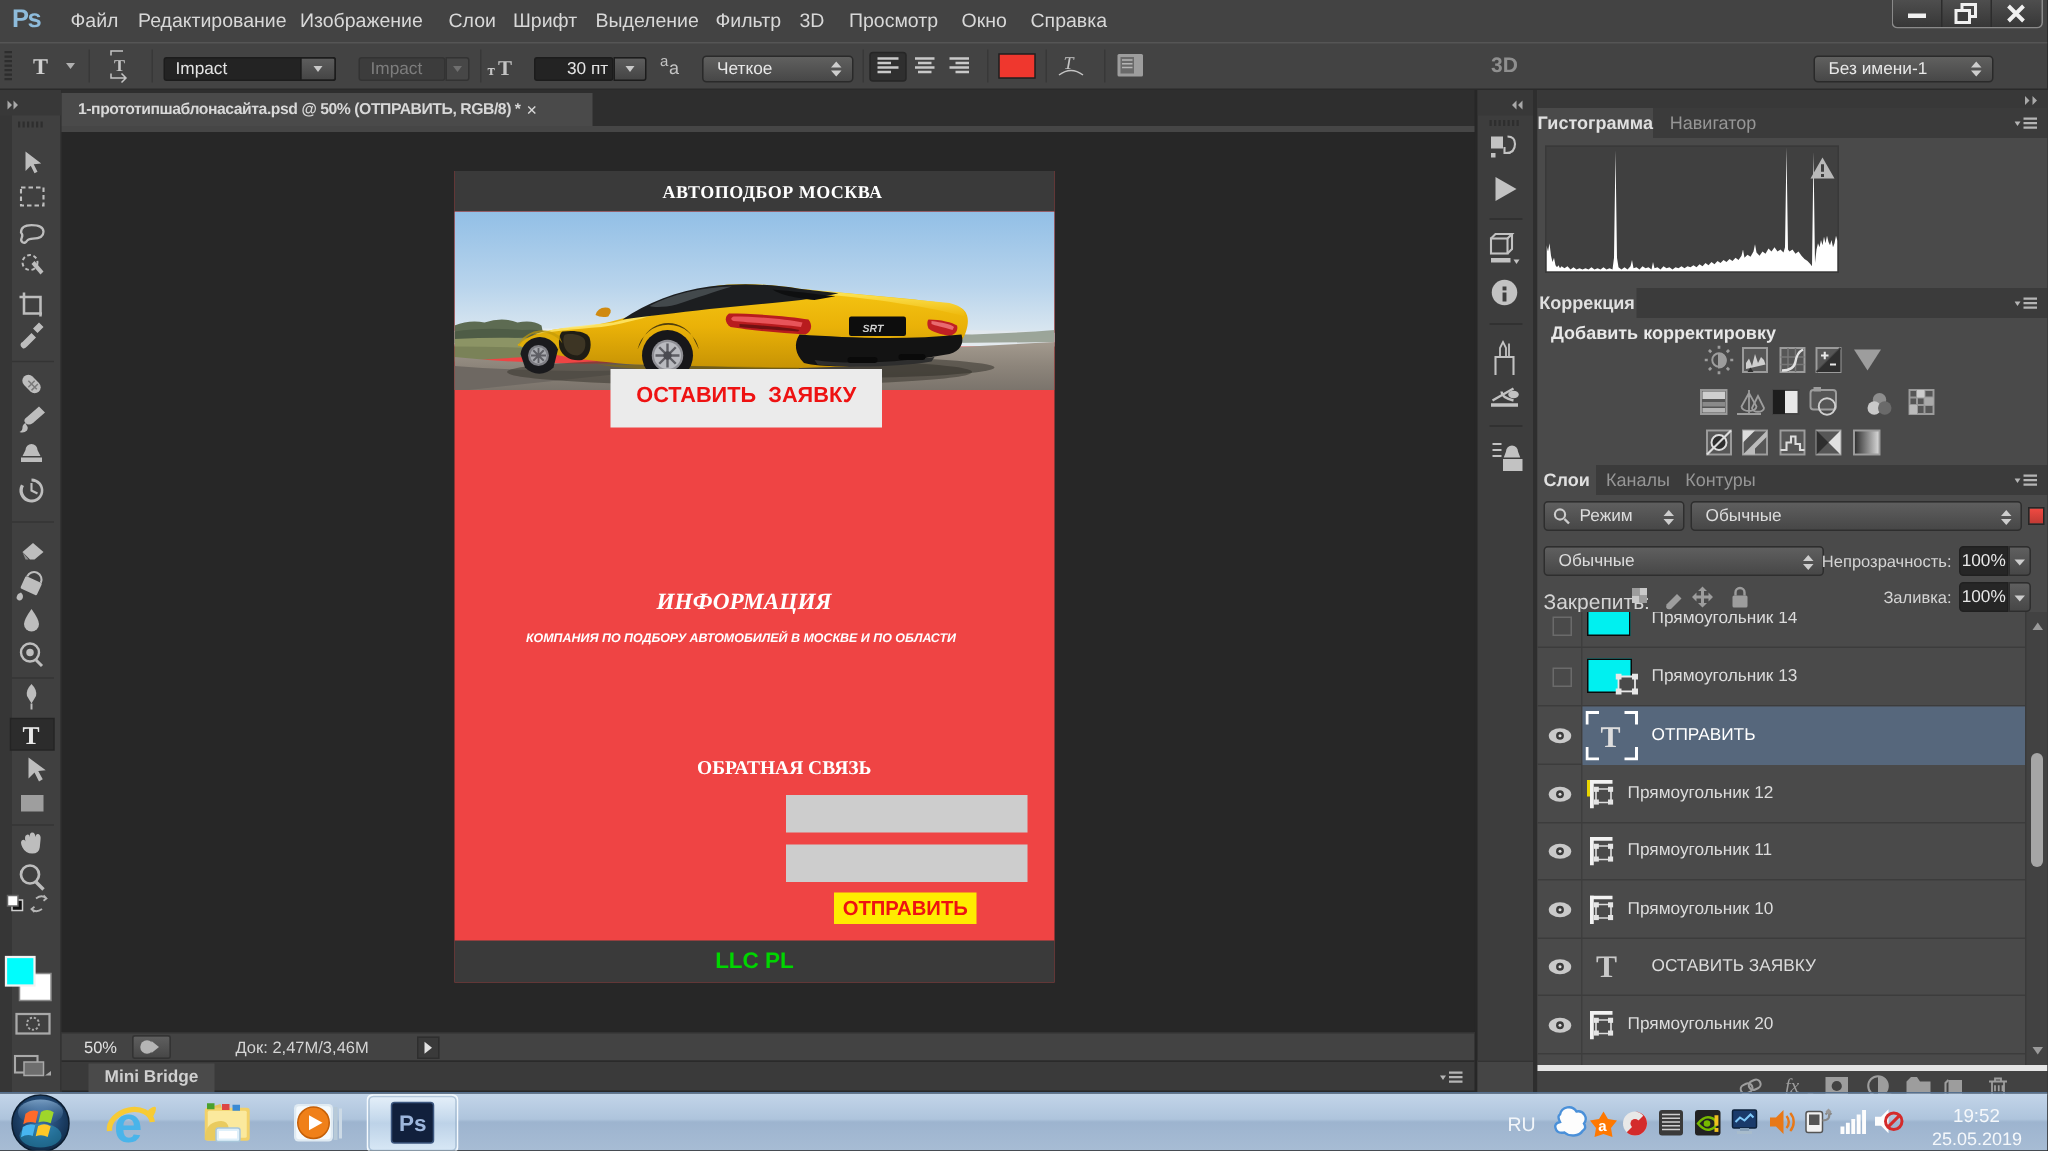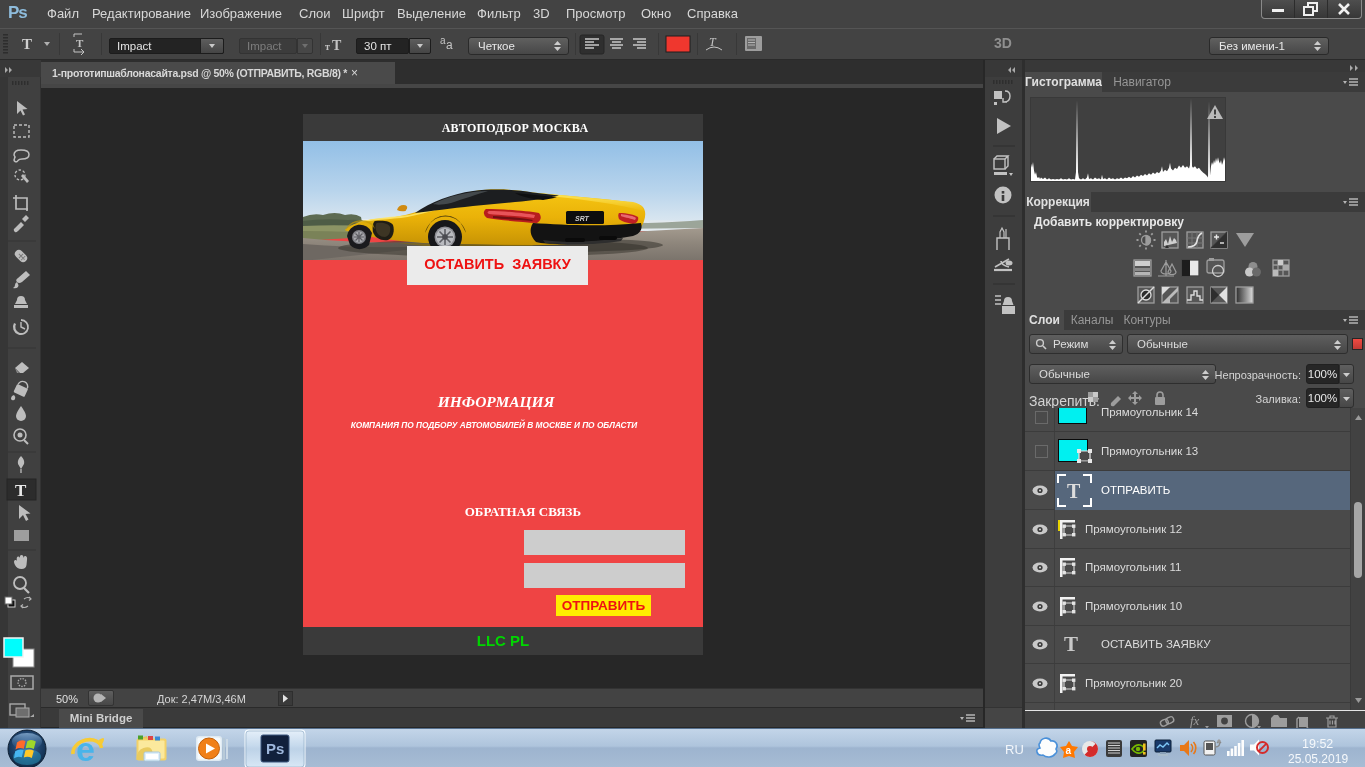--- a/index.html
+++ b/index.html
@@ -168,21 +168,21 @@
     <div style="position:absolute;left:109px;top:9px;width:115px;height:16px;background:#232323;border:1px solid #1c1c1c;border-radius:2px;color:#e4e4e4;font-size:11.5px;line-height:15px;padding-left:7px">Impact</div>
     <div style="position:absolute;left:200px;top:9px;width:24px;height:16px;background:linear-gradient(#5d5d5d,#454545);border:1px solid #1c1c1c;border-radius:0 2px 2px 0"><svg width="22" height="14">
           <path d="M8 5 l6 0 l-3 4 z" fill="#c9c9c9"></path>
         </svg></div>
 
     <div style="position:absolute;left:239px;top:9px;width:58px;height:16px;background:#3c3c3c;border:1px solid #333;border-radius:2px;color:#7d7d7d;font-size:11.5px;line-height:15px;padding-left:7px">Impact</div>
     <div style="position:absolute;left:297px;top:9px;width:16px;height:16px;background:#474747;border:1px solid #333;border-radius:0 2px 2px 0"><svg width="14" height="14">
           <path d="M4 5 l6 0 l-3 4 z" fill="#6f6f6f"></path>
         </svg></div>
 
-    <div style="position:absolute;left:356px;top:9px;width:53px;height:16px;background:#232323;border:1px solid #1c1c1c;border-radius:2px;color:#e4e4e4;font-size:11.5px;line-height:15px;padding-left:7px">30 пт</div>
+    <div style="position:absolute;left:356px;top:9px;width:53px;height:16px;background:#232323;border:1px solid #1c1c1c;border-radius:2px;color:#e4e4e4;font-size:11.5px;line-height:15px;padding-left:21px">30 пт</div>
     <div style="position:absolute;left:409px;top:9px;width:22px;height:16px;background:linear-gradient(#5d5d5d,#454545);border:1px solid #1c1c1c;border-radius:0 2px 2px 0"><svg width="20" height="14">
           <path d="M7 5 l6 0 l-3 4 z" fill="#c9c9c9"></path>
         </svg></div>
 
     <div style="position:absolute;left:468px;top:8px;width:101px;height:18px;background:linear-gradient(#60605f,#474747);border:1px solid #2a2a2a;border-radius:3px;color:#e8e8e8;font-size:11.5px;line-height:16px;padding-left:9px">Четкое
       <svg width="9" height="12" style="position:absolute;right:6px;top:2px">
           <path d="M1 5 l3.5-4 l3.5 4 z M1 7 l3.5 4 l3.5-4 z" fill="#cdcdcd"></path>
         </svg>
     </div>
 
@@ -798,21 +798,21 @@
 
       <div class="abs" style="left:325px;top:0;width:15px;height:302px;background:#424242;border-left:1px solid #3a3a3a">
         <svg width="15" height="302">
           <path d="M4 12 l3.5-5 l3.5 5z" fill="#9a9a9a"></path>
           <rect x="3" y="94" width="8" height="76" rx="4" fill="#a6a6a6"></rect>
           <path d="M4 290 l7 0 l-3.5 5z" fill="#9a9a9a"></path>
         </svg>
       </div>
     </div>
 
-    <div class="abs" style="left:0;top:650px;width:340px;height:20px;background:#424242;border-top:1px solid #e5e5e5">
+    <div class="abs" style="left:0;top:650px;width:340px;height:20px;background:#424242;border-top:4px solid #e5e5e5">
       <svg width="340" height="20">
         <g stroke="#9d9d9d" fill="none" stroke-width="1.4">
           <g transform="rotate(-25 143 10)">
               <rect x="135" y="7" width="8" height="6" rx="3" fill="none"></rect>
               <rect x="141" y="7" width="8" height="6" rx="3" fill="none"></rect>
             </g>
           <text x="165" y="14" fill="#9d9d9d" font-size="13" font-style="italic" font-family="Liberation Serif,serif" stroke="none">fx</text>
           <path d="M180 15 l4 0 l-2 2.5z" fill="#9d9d9d" stroke="none"></path>
           <rect x="192" y="4" width="15" height="12" fill="#9d9d9d" stroke="none"></rect>
           <circle cx="199.5" cy="10" r="3.4" fill="#424242" stroke="none"></circle>

